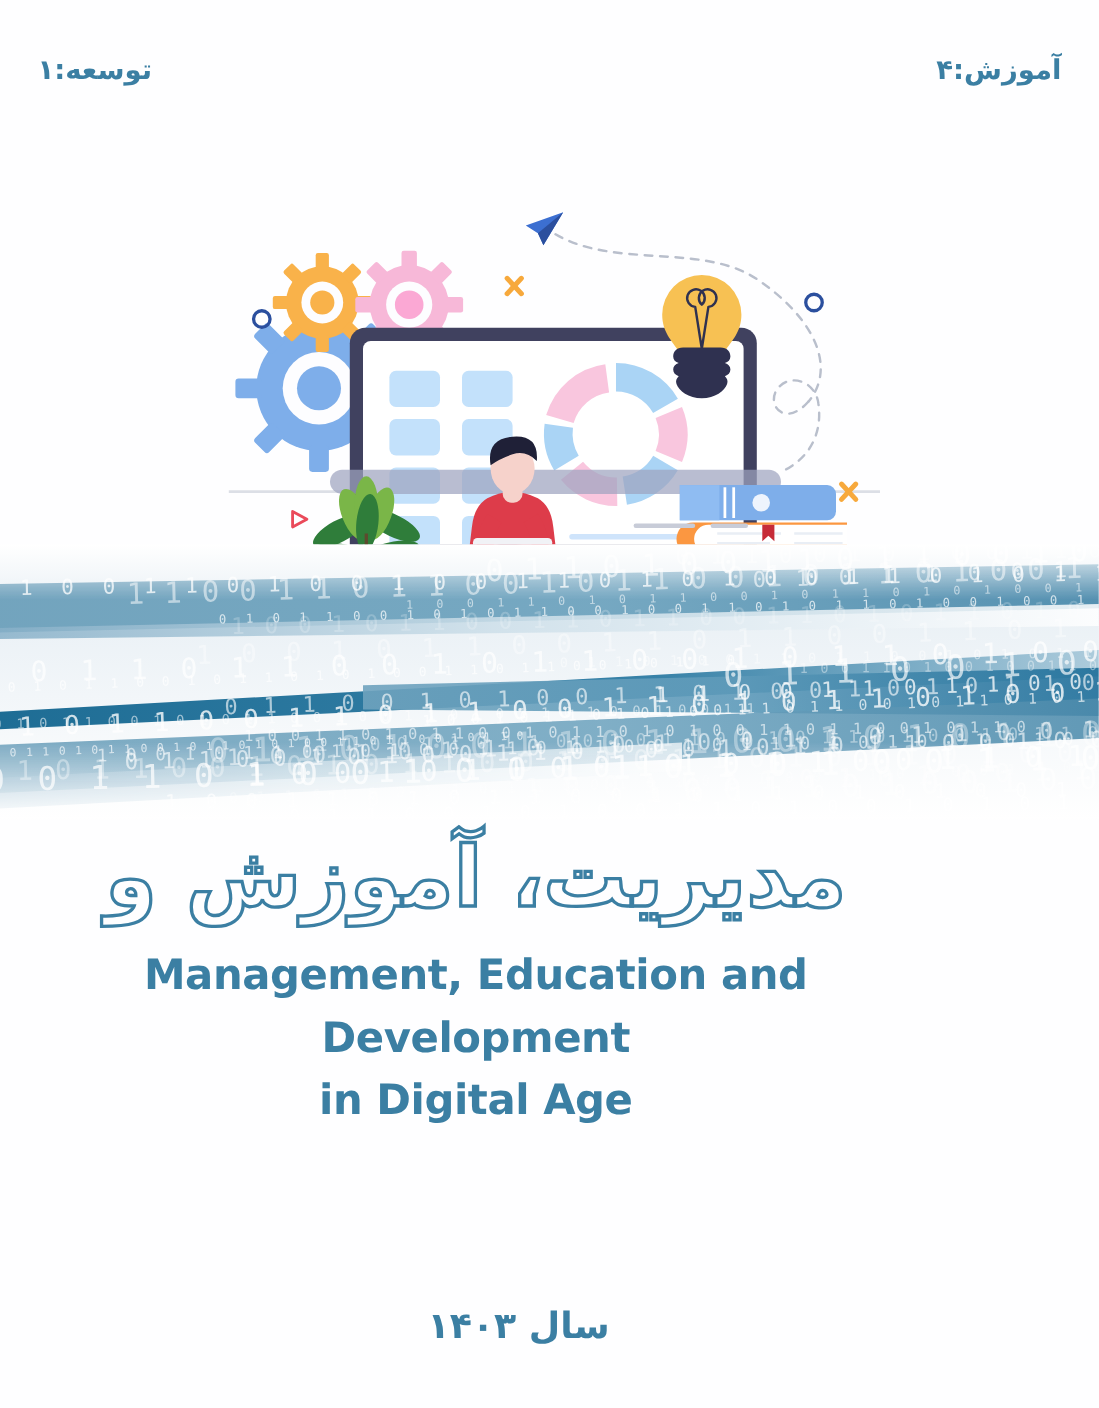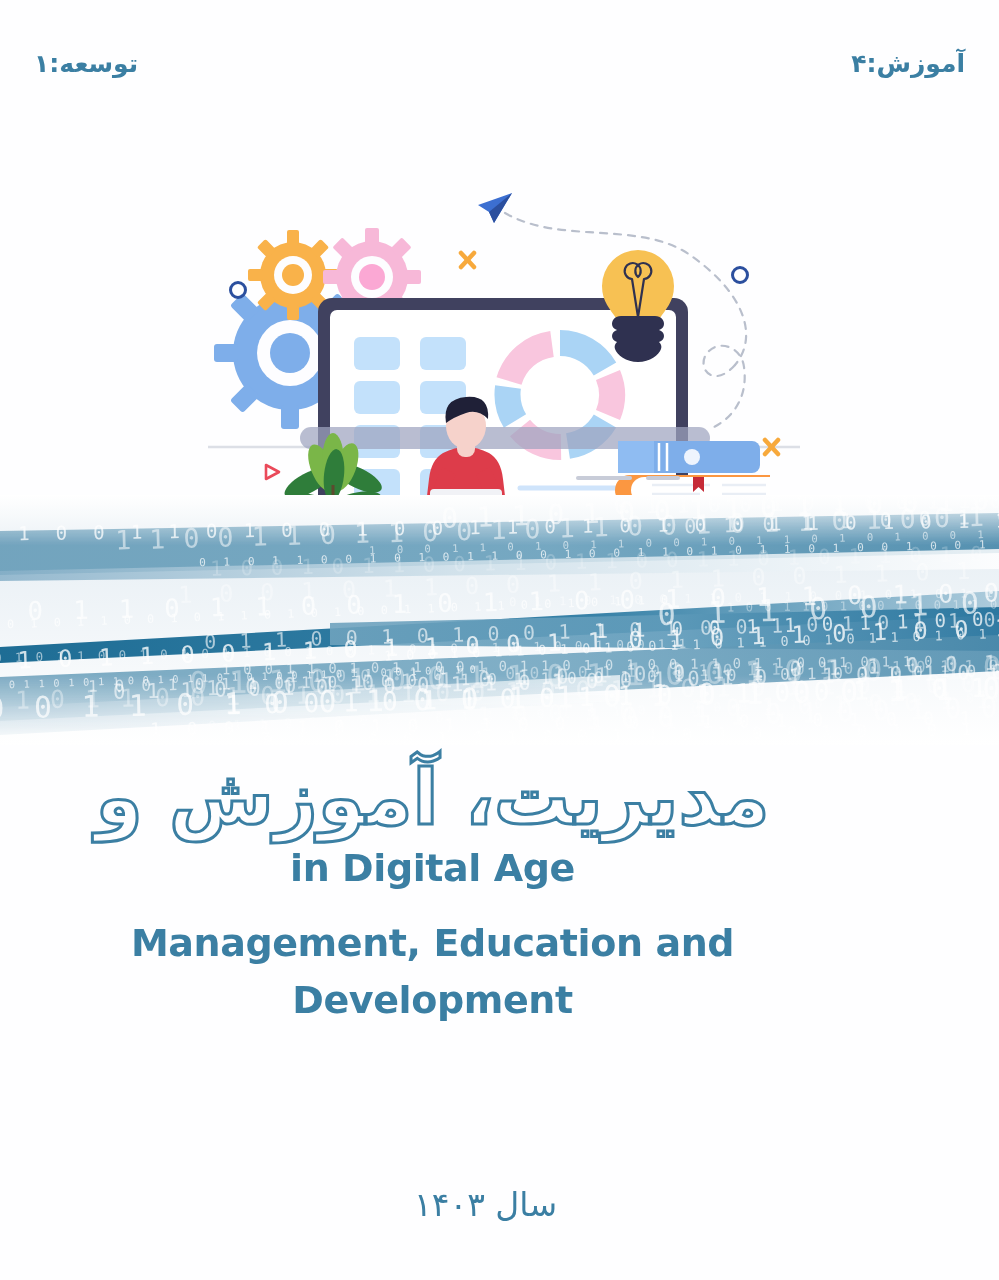--- a/index.html
+++ b/index.html
@@ -87,25 +87,25 @@
     font-weight:bold;
     line-height:1.5;
     color:#3b7fa3;
     letter-spacing:-0.4px;
     font-family:"DejaVu Sans","Liberation Sans",sans-serif;
   }
 
   
   .year {
     position:absolute;
-    top:1185px; left:18px; width:935px;
+    top:1185px; left:4px; width:935px;
     text-align:center;
     direction:rtl;
     font-size:33px;
-    font-weight:normal;
+    font-weight:bold;
     color:#3b7fa3;
     letter-spacing:-0.5px;
     font-family:"DejaVu Sans","Liberation Sans",sans-serif;
   }
 </style>
 </head>
 <body>
 
 <div class="cover">
 
@@ -429,19 +429,19 @@
         <div class="brow" style="font-size: 12.1px; top: 102px; left: 727px; opacity: 0.41; letter-spacing: 2.1px; transform: rotate(-0.62deg);">1 0 1 0 0 1 0 1 1 0 1 0 1 1 0 0 1 0 1 0 1 1 0 0 1 0 0 1 0 1 1 0 0 1</div>
         <div class="brow" style="font-size: 13px; top: 208px; left: 208px; opacity: 0.32; letter-spacing: 4.8px; transform: rotate(-2.11deg);">0 1 1 0 1 1 0 0 1 0 1 1 0 0 1 1 0 1 0 1 0 0 1 1 0 1 1 0 0 1 0 1 1 0</div>
         <div class="brow" style="font-size: 23.7px; top: 133px; left: -105px; opacity: 0.79; letter-spacing: 6.1px; transform: rotate(-1.88deg);">1 0 0 1 1 0 1 0 0 1 0 1 1 0 1 0 1 1 0 0 1 1 0 1 1 0 0 1 1 0 1 0 0 1</div>
         <div class="brow" style="font-size: 17.6px; top: 216px; left: 150px; opacity: 0.72; letter-spacing: 7.8px; transform: rotate(-0.8deg);">0 1 1 0 1 0 0 1 1 0 1 1 0 0 1 0 1 0 1 1 0 1 0 0 1 1 0 1 0 1 1 0 0 1</div>
         <div class="brow" style="font-size: 19.8px; top: 119px; left: 204px; opacity: 0.62; letter-spacing: 5.8px; transform: rotate(-1.62deg);">1 0 0 1 0 1 1 0 0 1 0 0 1 1 0 1 0 1 0 0 1 0 1 1 0 0 1 0 1 0 0 1 1 0</div>
       </div>
   </div>
 
   <div class="title-block">
     <div class="fa-title">مدیریت، آموزش و</div>
+    <div class="en-title">Management, Education and Development</div>
     <div class="en-title" style="margin-top:0">in Digital Age</div>
-    <div class="en-title">Management, Education and Development</div>
   </div>
 
   <div class="year">سال ۱۴۰۳</div>
 
 </div>
 
 </body></html>

